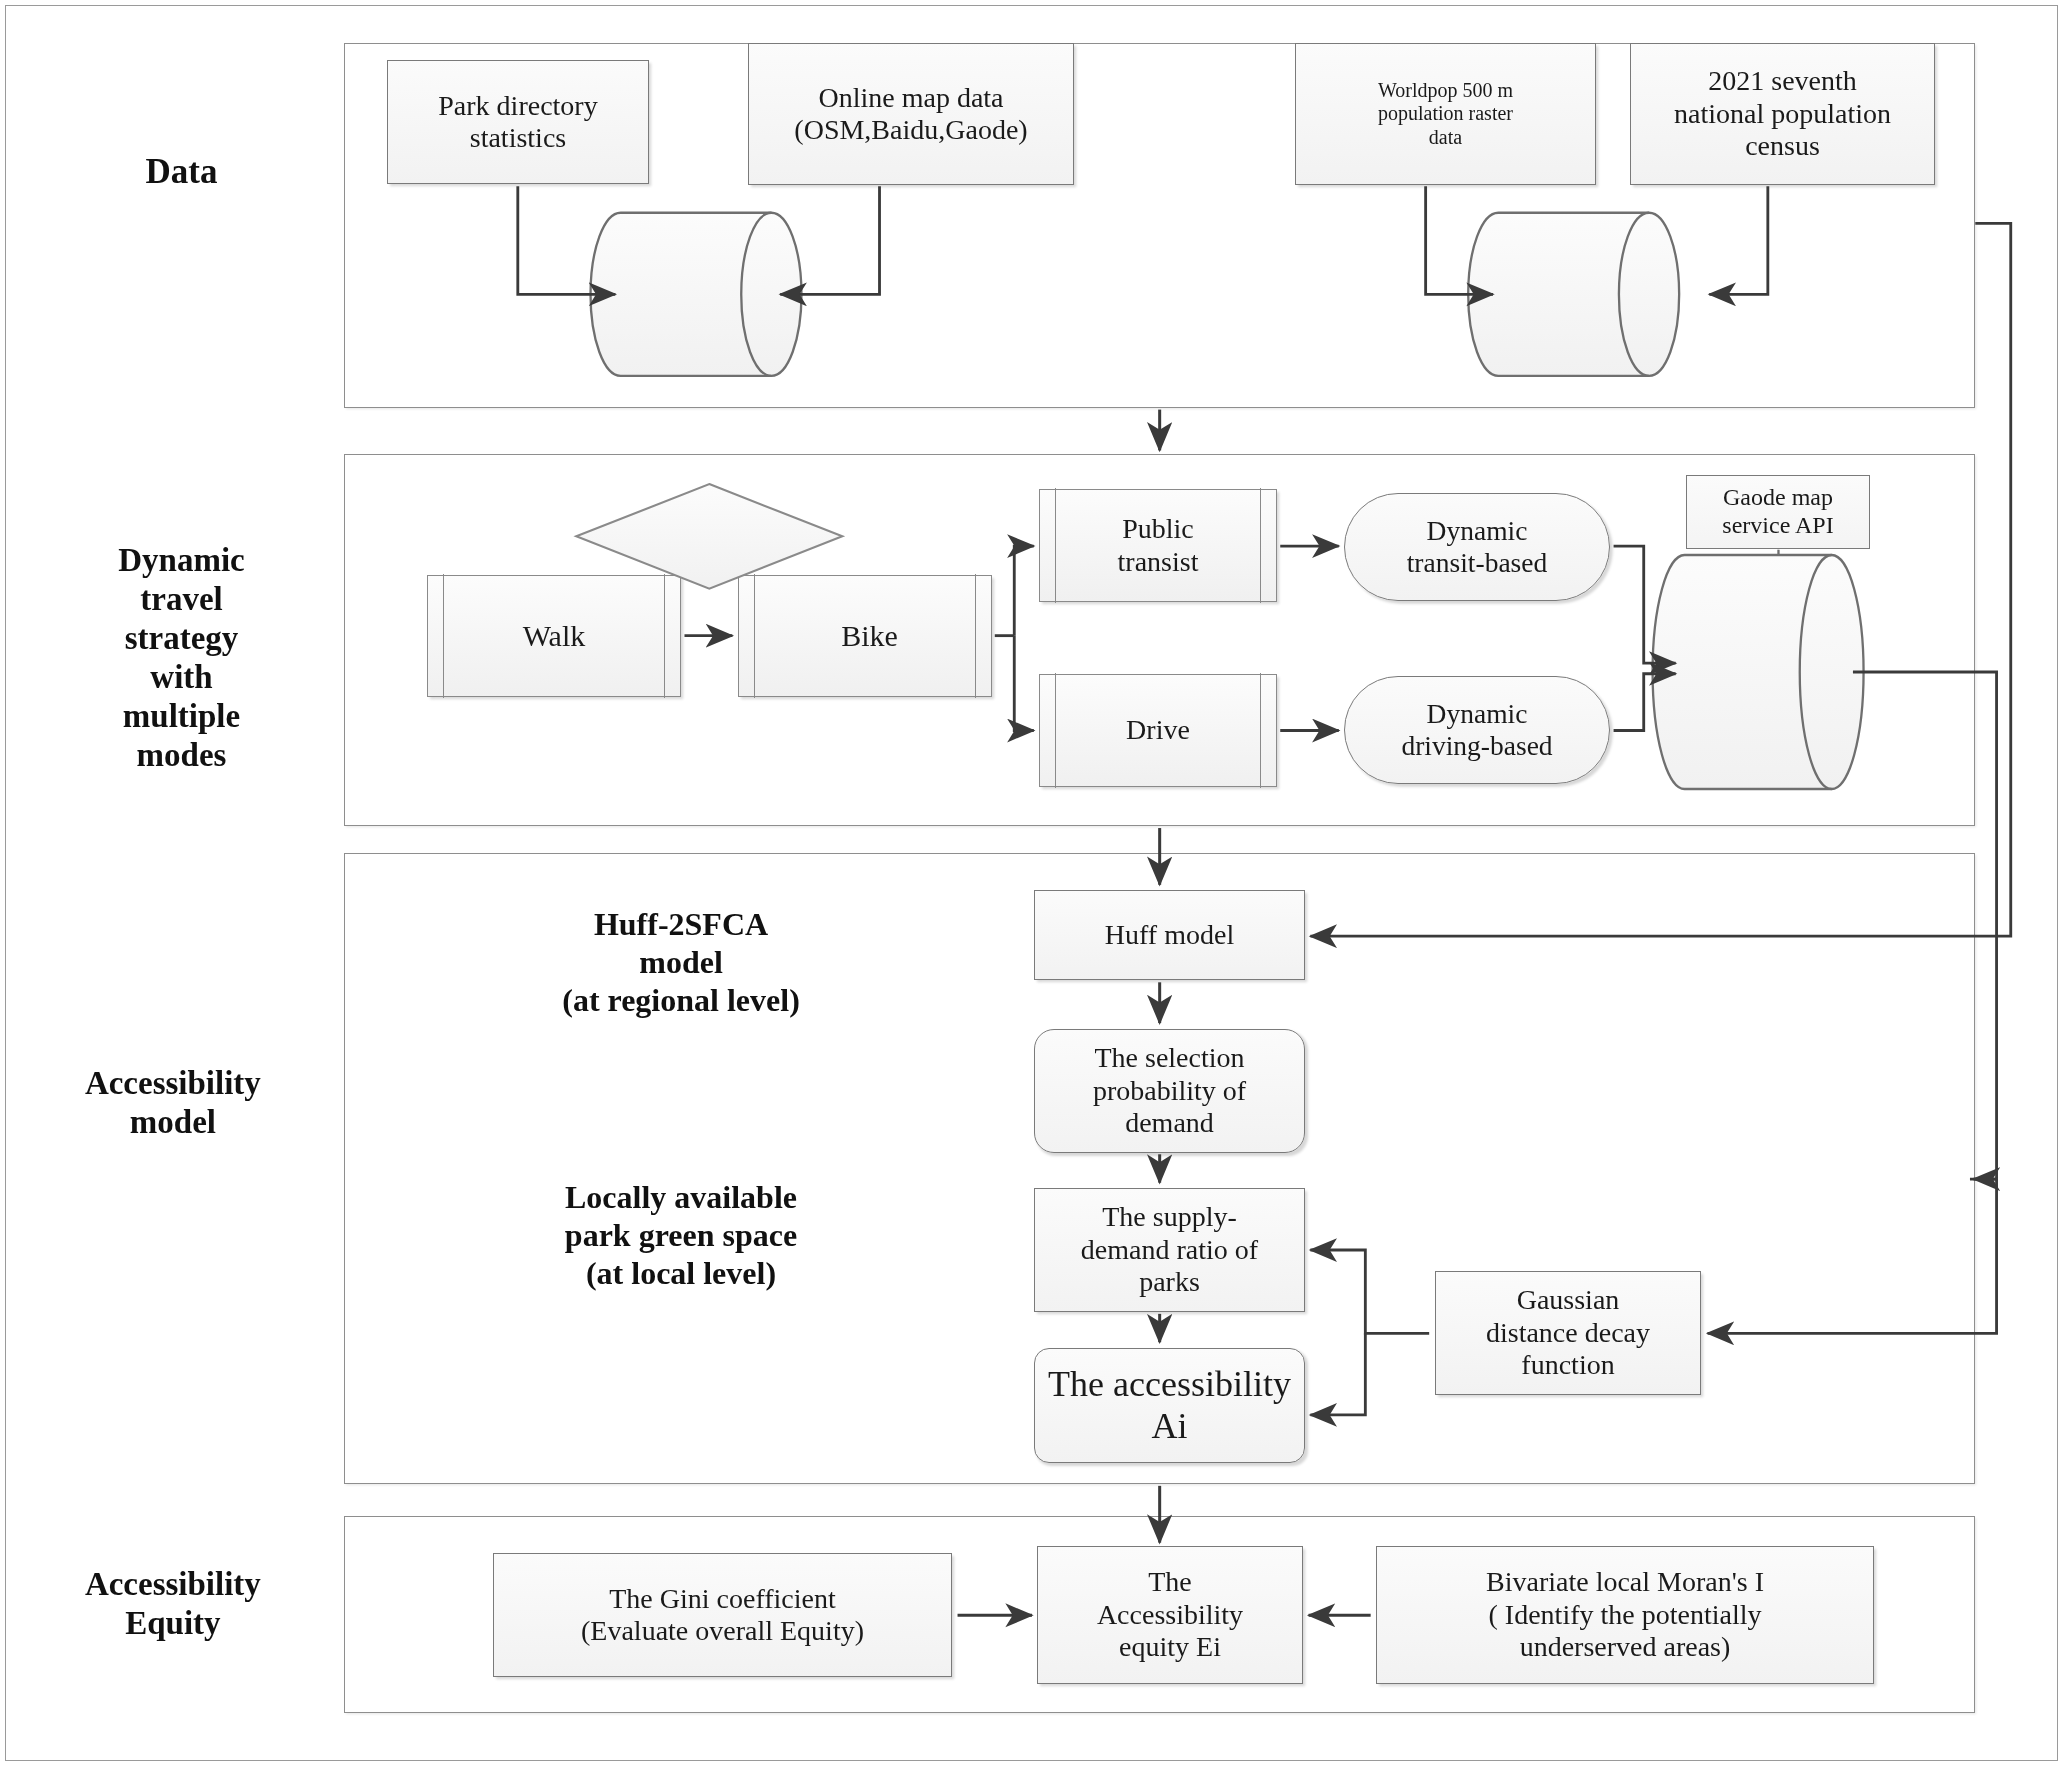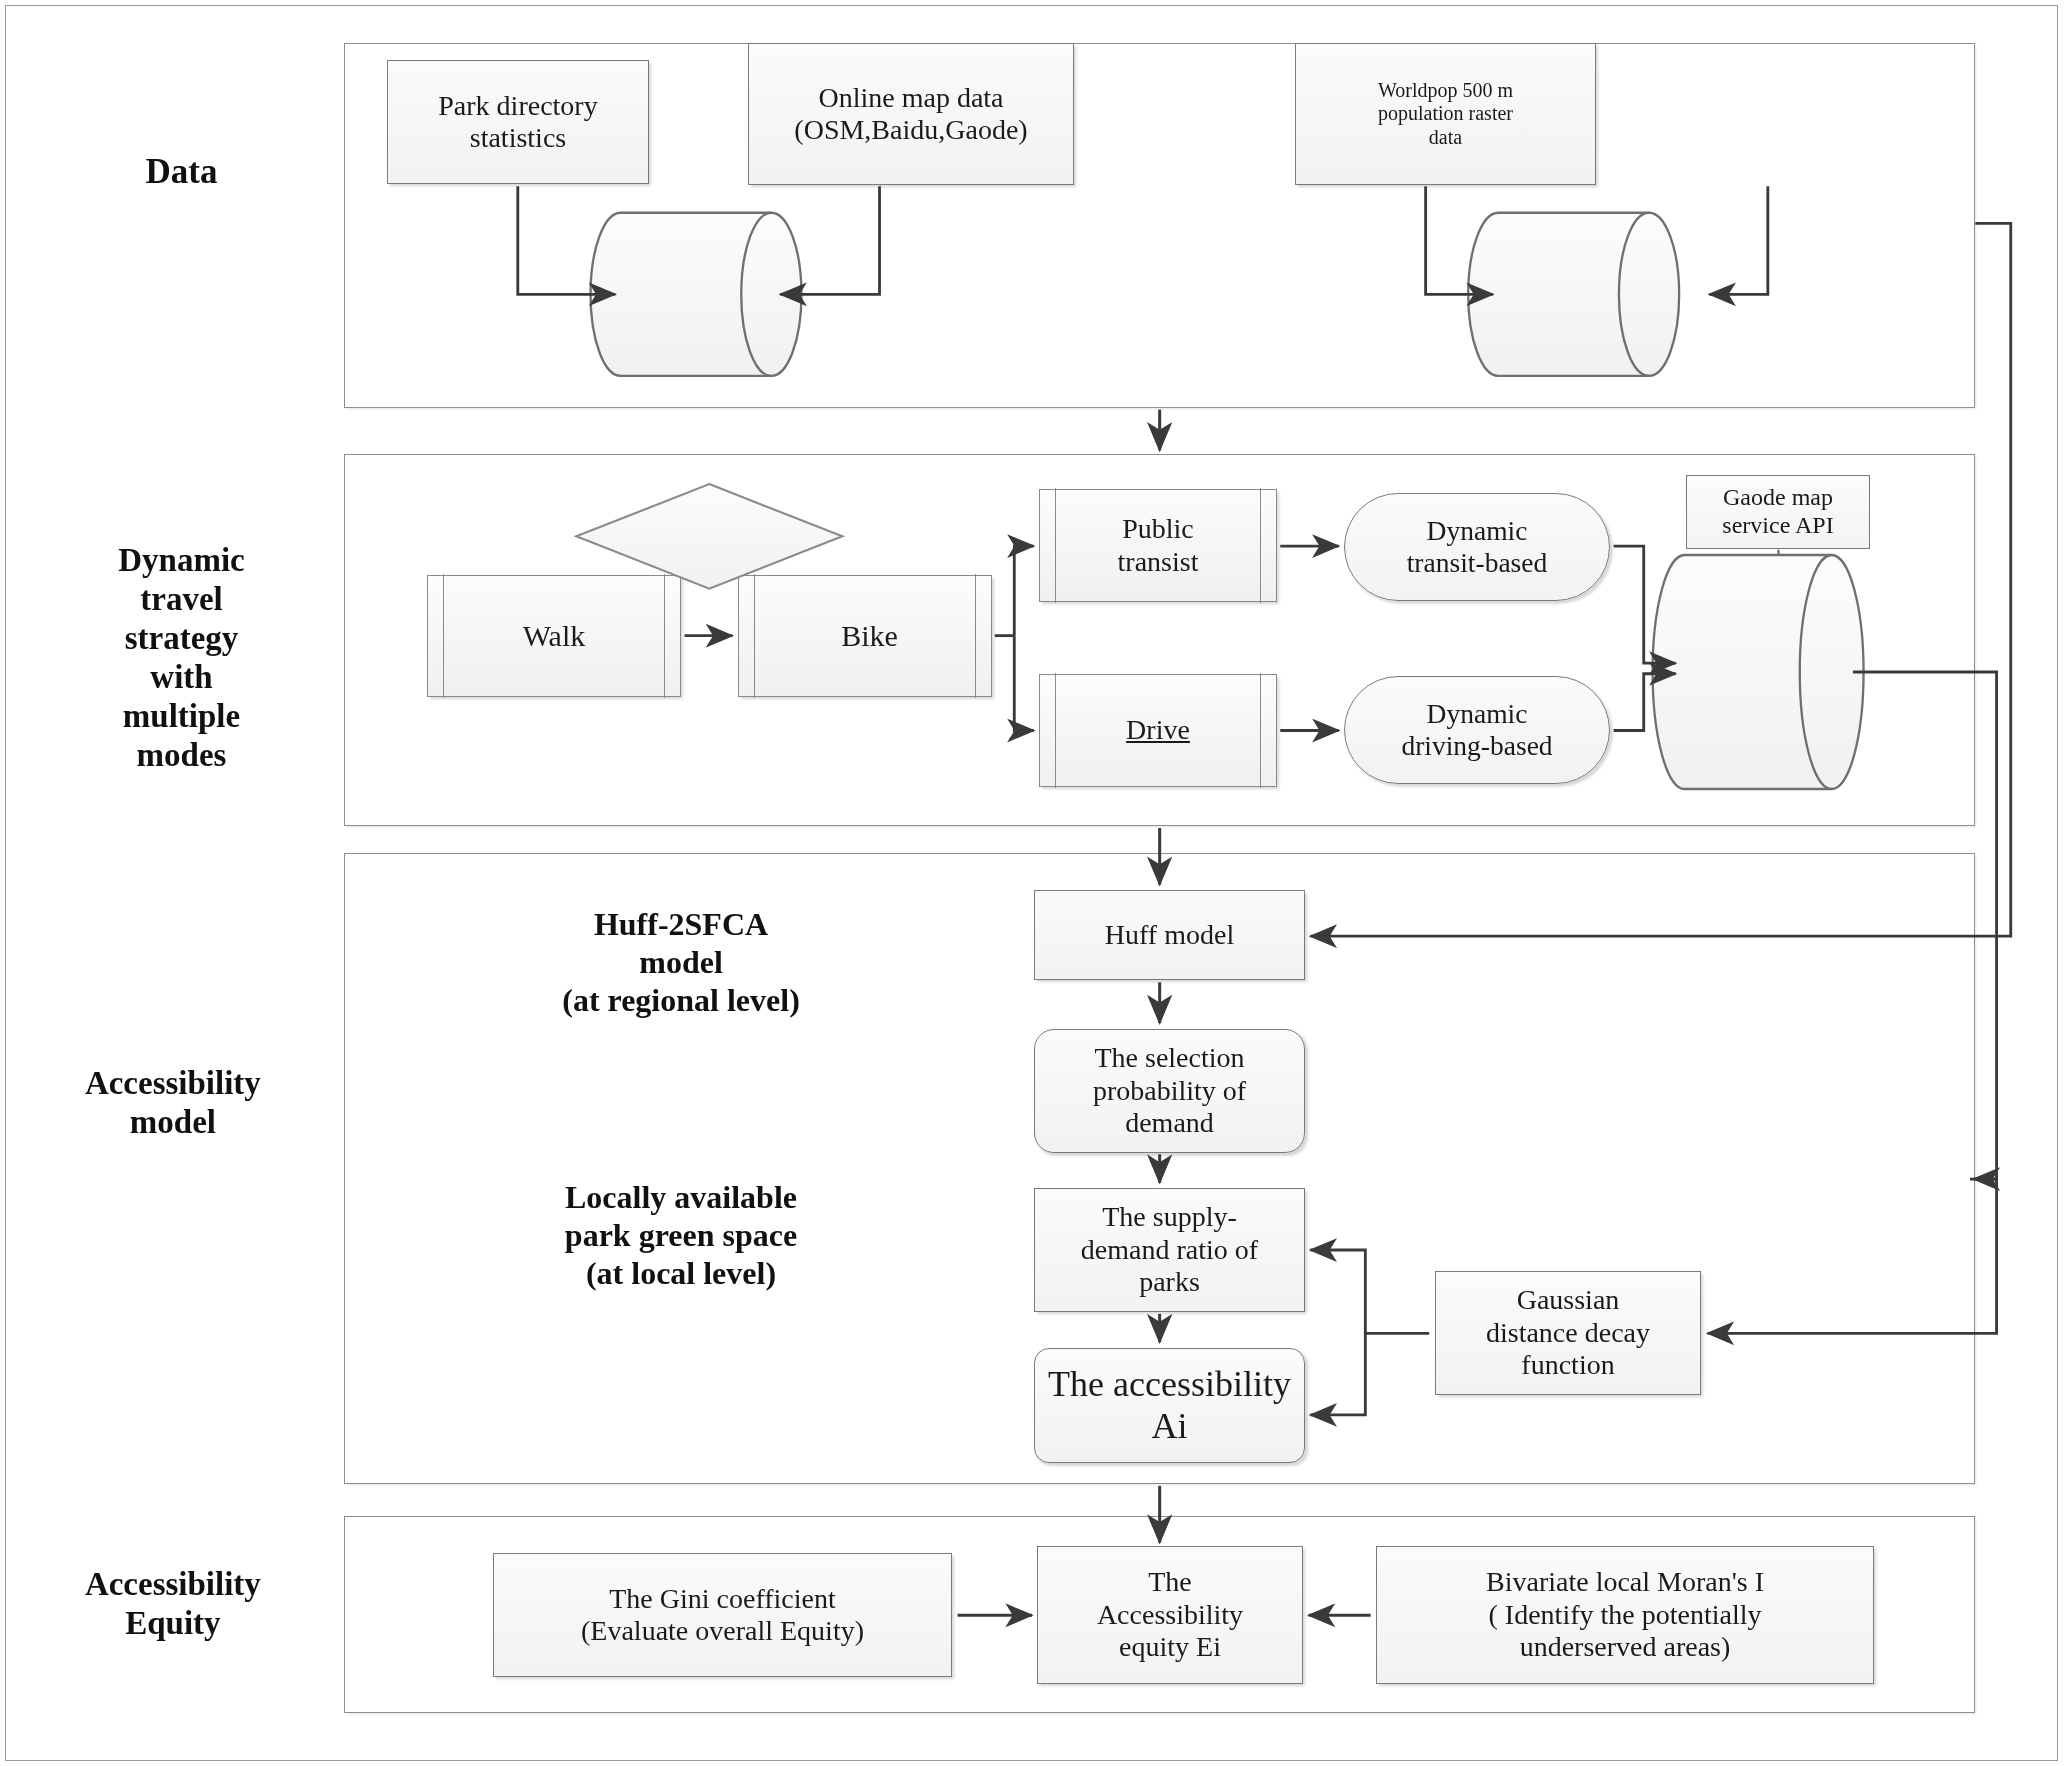--- a/index.html
+++ b/index.html
@@ -93,20 +93,25 @@
     <span style="white-space:pre-line;">Online map data
 (OSM,Baidu,Gaode)</span>
   </div>
 
   <div class="node rect" style="left:1295px;top:43px;width:301px;height:142px;font-size:20px;">
     <span style="white-space:pre-line;">Worldpop 500 m
 population raster
 data</span>
   </div>
 
+  <div class="node rect" style="left:1630px;top:43px;width:305px;height:142px;font-size:28px;">
+    <span style="white-space:pre-line;">2021 seventh
+national population
+census</span>
+  </div>
 
   <div class="cyl-text" style="left:575px;top:222px;width:195px;height:160px;font-size:27.5px;">
     <span>
       <span>Park and</span><br>
       <span>entrance</span><br>
       <span>database</span><br>
       <span>(</span><span class="red">Supply</span><span>)</span>
     </span>
   </div>
 
@@ -129,21 +134,21 @@
 
   <div class="node predef" style="left:738px;top:575px;width:254px;height:122px;font-size:30px;padding-left:9px;">
     <span>Bike</span>
   </div>
 
   <div class="node predef" style="left:1039px;top:489px;width:238px;height:113px;font-size:28px;">
     <span style="white-space:pre-line;">Public
 transist</span>
   </div>
 
-  <div class="node predef" style="left:1039px;top:674px;width:238px;height:113px;font-size:28px;text-decoration:underline;">
+  <div class="node predef" style="left:1039px;top:674px;width:238px;height:113px;font-size:28px;">
     <span style="white-space:pre-line;">Drive</span>
   </div>
 
   <div class="node stadium" style="left:1344px;top:493px;width:266px;height:108px;font-size:27.5px;">
     <span style="white-space:pre-line;">Dynamic
 transit-based</span>
   </div>
 
   <div class="node stadium" style="left:1344px;top:676px;width:266px;height:108px;font-size:27.5px;">
     <span style="white-space:pre-line;">Dynamic

